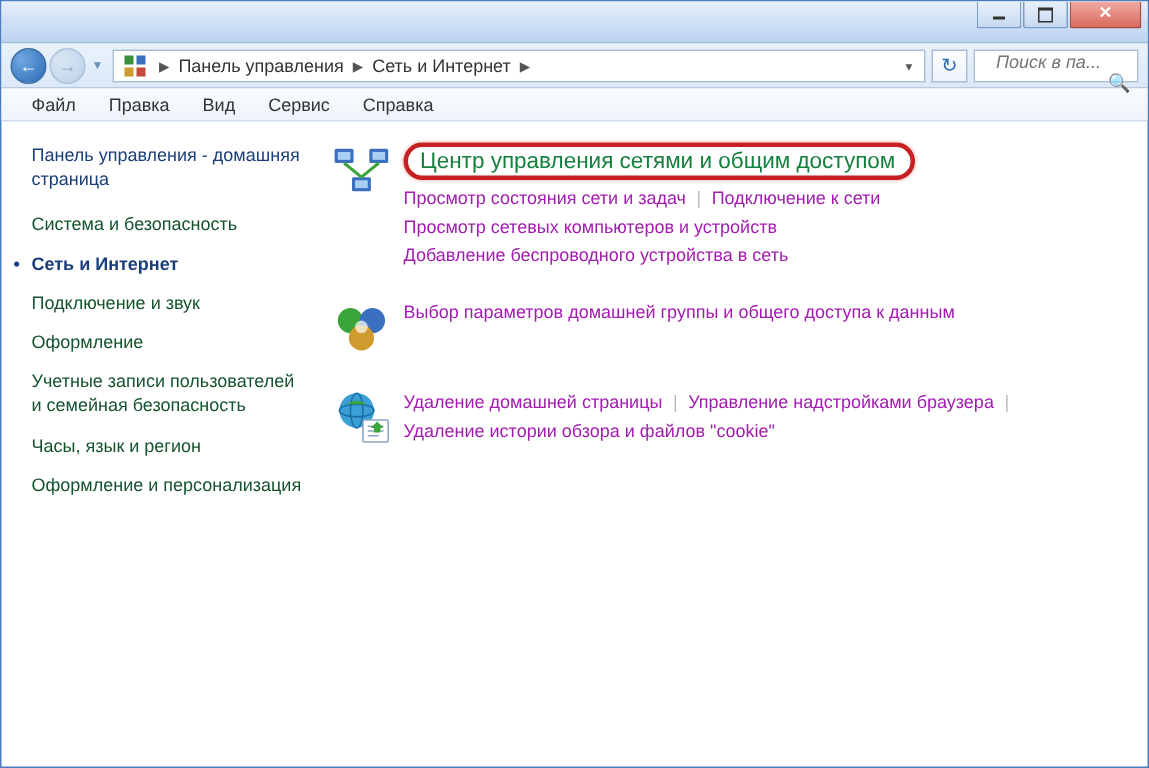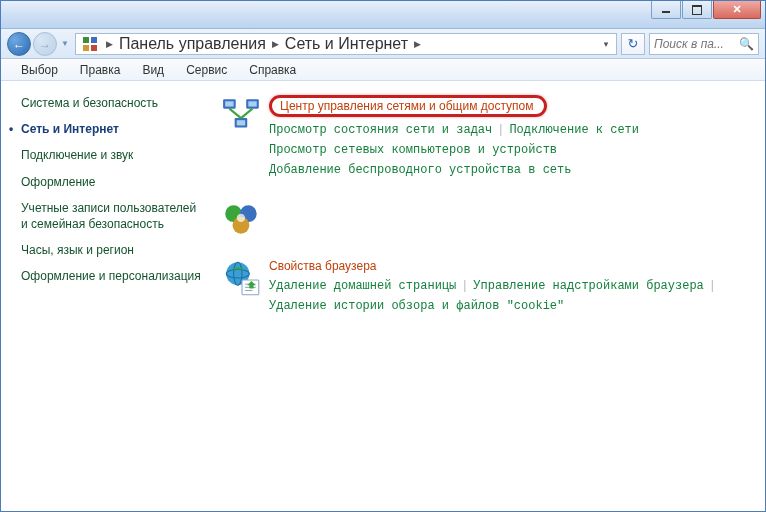--- a/index.html
+++ b/index.html
@@ -18,48 +18,48 @@
 
 
 .address-row { height: 30px; background: linear-gradient(to bottom,#eaf2fb,#dbe8f7); display:flex; align-items:center; padding: 0 6px; gap:4px; border-bottom:1px solid #b7c9df; }
 .nav-arrows { display:flex; align-items:center; }
 .nav-circle { width:24px; height:24px; border-radius:50%; background: radial-gradient(circle at 30% 30%, #6fa7e2, #2b6bb3); border:1px solid #3a6da3; display:flex; align-items:center; justify-content:center; color:#fff; font-size:12px; margin-right:2px;}
 .nav-circle.fwd { background: radial-gradient(circle at 30% 30%, #d9e6f4, #bcd1e8); color:#8aa6c4; border-color:#a9c0da;}
 .nav-dd { width:12px; height:20px; display:flex; align-items:center; justify-content:center; color:#6a8fb8; font-size:8px;}
 .addr-bar { flex:1; height:22px; border:1px solid #a9bdd6; background:#fff; display:flex; align-items:center; padding:0 2px; }
 .addr-icon { width:16px; height:16px; margin:0 4px; display:inline-flex; align-items:center; justify-content:center; }
 .addr-icon svg { width:16px; height:16px; }
-.crumb { font-size:16px; color:#333; padding:0 2px; }
+.crumb { font-size:12px; color:#333; padding:0 2px; }
 .crumb-sep { font-size:9px; color:#555; padding:0 4px; }
 .addr-dd { width:16px; text-align:center; font-size:9px; color:#555; margin-left:auto;}
 .refresh-btn { width:24px; height:22px; border:1px solid #a9bdd6; background:linear-gradient(to bottom,#fdfdfe,#eef3fa); display:flex; align-items:center; justify-content:center; color:#2b6bb3; font-size:13px;}
-.search-box { width:110px; height:22px; border:1px solid #a9bdd6; background:#fff; display:flex; align-items:center; padding:0 4px; }
+.search-box { width:110px; height:22px; border:1px solid #a9bdd6; background:#fff; display:flex; align-items:center; padding:0 4px;flex-direction:column; }
 .search-box input { border:none; outline:none; width:80px; font-size:12px; color:#888; font-style:italic;}
 .search-box .sicon { color:#4b74a8; font-size:12px; margin-left:auto;}
 
 
 .menubar { height:22px; background: linear-gradient(to bottom,#f9fbfd,#eef4fb); border-bottom:1px solid #d0dceb; display:flex; align-items:center; padding-left:10px; gap:2px;}
 .menu-item { font-size:12px; color:#333; padding: 2px 10px; }
 
 
 .body { display:flex; height: calc(100% - 28px - 30px - 22px); }
 
 .sidebar { width:210px; padding: 14px 6px 6px 20px; border-right: 0; }
 .side-home { font-size:12px; color:#1a3e7a; line-height:1.35; margin-bottom:14px; }
 .side-link { font-size:12px; color:#14532d; margin-bottom:10px; line-height:1.35; cursor:pointer; }
 .side-link.active { color:#1a3e7a; font-weight:bold; cursor:default; }
 .side-link.active::before { content:"•"; color:#1a3e7a; position:absolute; margin-left:-12px; }
 
 .content { flex:1; padding: 14px 14px 6px 10px; overflow:auto; }
 .cat { display:flex; margin-bottom:18px; }
 .cat-icon { width:42px; height:42px; flex-shrink:0; margin-right:6px; display:flex; align-items:flex-start; justify-content:center; }
 .cat-body { flex:1; }
-.cat-title { font-size:12px; color:#c2410c; margin-bottom:3px; cursor:pointer; }
+.cat-title { font-size:15px; color:#15803d; margin-bottom:3px; cursor:pointer; }
 .sublinks { font-size:12px; color:#0b61c4; line-height:1.6; }
-.sublinks a { color:#15803d; text-decoration:none; cursor:pointer;font-family:Liberation Mono, monospace; }
+.sublinks a { color:#a21caf; text-decoration:none; cursor:pointer; }
 .sublinks .sep { color:#b9b9b9; padding: 0 7px; }
 
 .highlight { border:3px solid #c82020; border-radius:20px; padding: 1px 10px 1px 8px; display:inline-block; box-shadow: 0 0 3px rgba(200,32,32,0.4); }
 
 svg { display:block; }
 </style>
 </head>
 <body>
 
 <div class="window">
@@ -101,30 +101,31 @@
     <div class="refresh-btn">
       <span>↻</span>
     </div>
     <div class="search-box">
       <input placeholder="Поиск в па..." style="">
       <span class="sicon">🔍</span>
     </div>
   </div>
 
   <div class="menubar">
-    <div class="menu-item">Выбор</div>
+    <div class="menu-item">Файл</div>
     <div class="menu-item">Правка</div>
     <div class="menu-item">Вид</div>
     <div class="menu-item">Сервис</div>
     <div class="menu-item">Справка</div>
   </div>
 
   <div class="body">
 
     <div class="sidebar">
+      <div class="side-home">Панель управления - домашняя страница</div>
       <div class="side-link">Система и безопасность</div>
       <div class="side-link active">Сеть и Интернет</div>
       <div class="side-link">Подключение и звук</div>
       <div class="side-link">Оформление</div>
       <div class="side-link">Учетные записи пользователей и семейная безопасность</div>
       <div class="side-link">Часы, язык и регион</div>
       <div class="side-link">Оформление и персонализация</div>
     </div>
 
     <div class="content">
@@ -159,39 +160,41 @@
       <div class="cat">
         <div class="cat-icon">
           <svg viewBox="0 0 40 40">
               <circle cx="12" cy="14" r="8" fill="#3aa53a"></circle>
               <circle cx="26" cy="14" r="8" fill="#3b6fbf"></circle>
               <circle cx="19" cy="25" r="8" fill="#cf9a2e"></circle>
               <circle cx="19" cy="18" r="4" fill="#fff" opacity="0.7"></circle>
             </svg>
         </div>
         <div class="cat-body">
+          <div class="sublinks">
+            <a>Выбор параметров домашней группы и общего доступа к данным</a>
+          </div>
         </div>
       </div>
 
       <div class="cat">
         <div class="cat-icon">
           <svg viewBox="0 0 40 40">
               <circle cx="16" cy="14" r="11" fill="#3b9fd6"></circle>
               <ellipse cx="16" cy="14" rx="11" ry="4" fill="none" stroke="#1a6fa6" stroke-width="1"></ellipse>
               <ellipse cx="16" cy="14" rx="4" ry="11" fill="none" stroke="#1a6fa6" stroke-width="1"></ellipse>
               <path d="M10 10 C 13 7, 19 7, 22 10" fill="#3aa53a"></path>
               <rect x="20" y="20" width="16" height="14" rx="1" fill="#fff" stroke="#8aa6c4"></rect>
               <line x1="23" y1="24" x2="33" y2="24" stroke="#8aa6c4"></line>
               <line x1="23" y1="27" x2="33" y2="27" stroke="#8aa6c4"></line>
               <line x1="23" y1="30" x2="30" y2="30" stroke="#8aa6c4"></line>
               <path d="M30 22 l4 4 l-2 0 l0 3 l-4 0 l0 -3 l-2 0 z" fill="#3aa53a" transform="translate(-1,-1)"></path>
             </svg>
         </div>
         <div class="cat-body">
-          <div class="cat-title">Свойства браузера</div>
           <div class="sublinks">
             <a>Удаление домашней страницы</a><span class="sep">|</span><a>Управление надстройками браузера</a><span class="sep">|</span><br>
             <a>Удаление истории обзора и файлов "cookie"</a>
           </div>
         </div>
       </div>
 
     </div>
   </div>
 </div>

